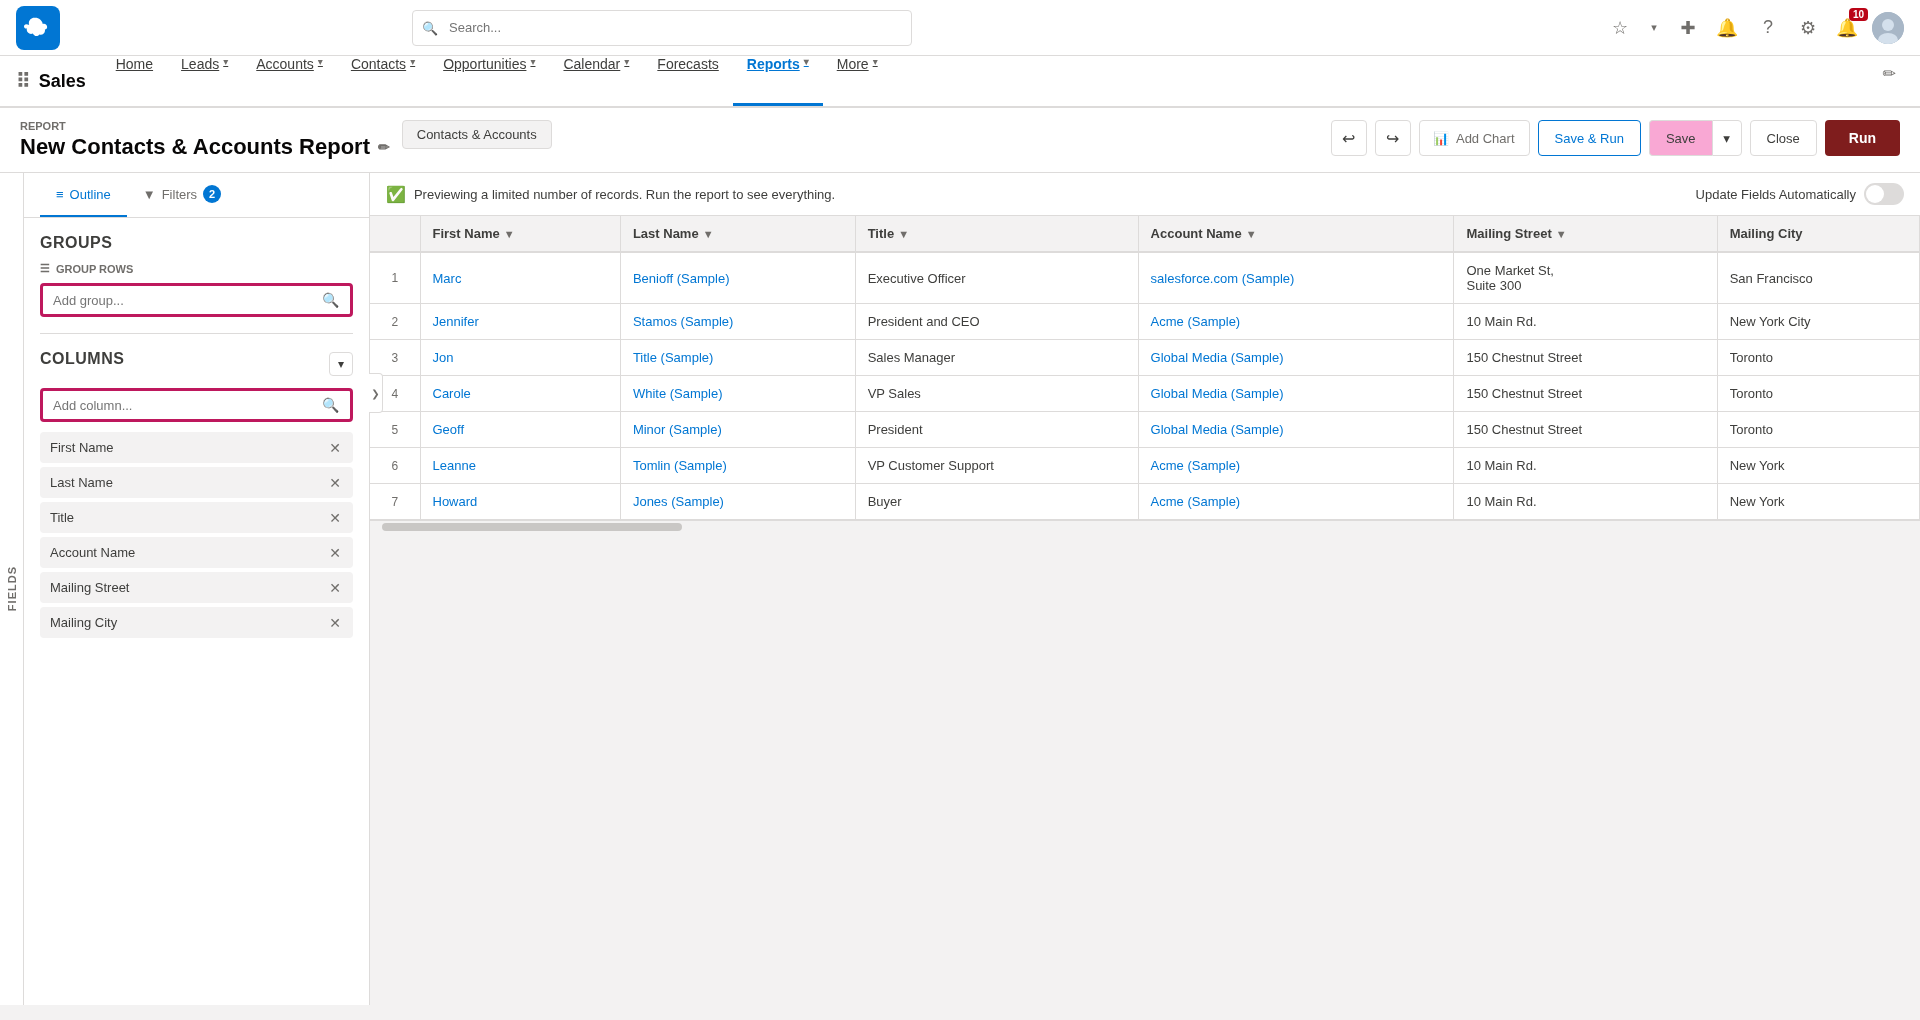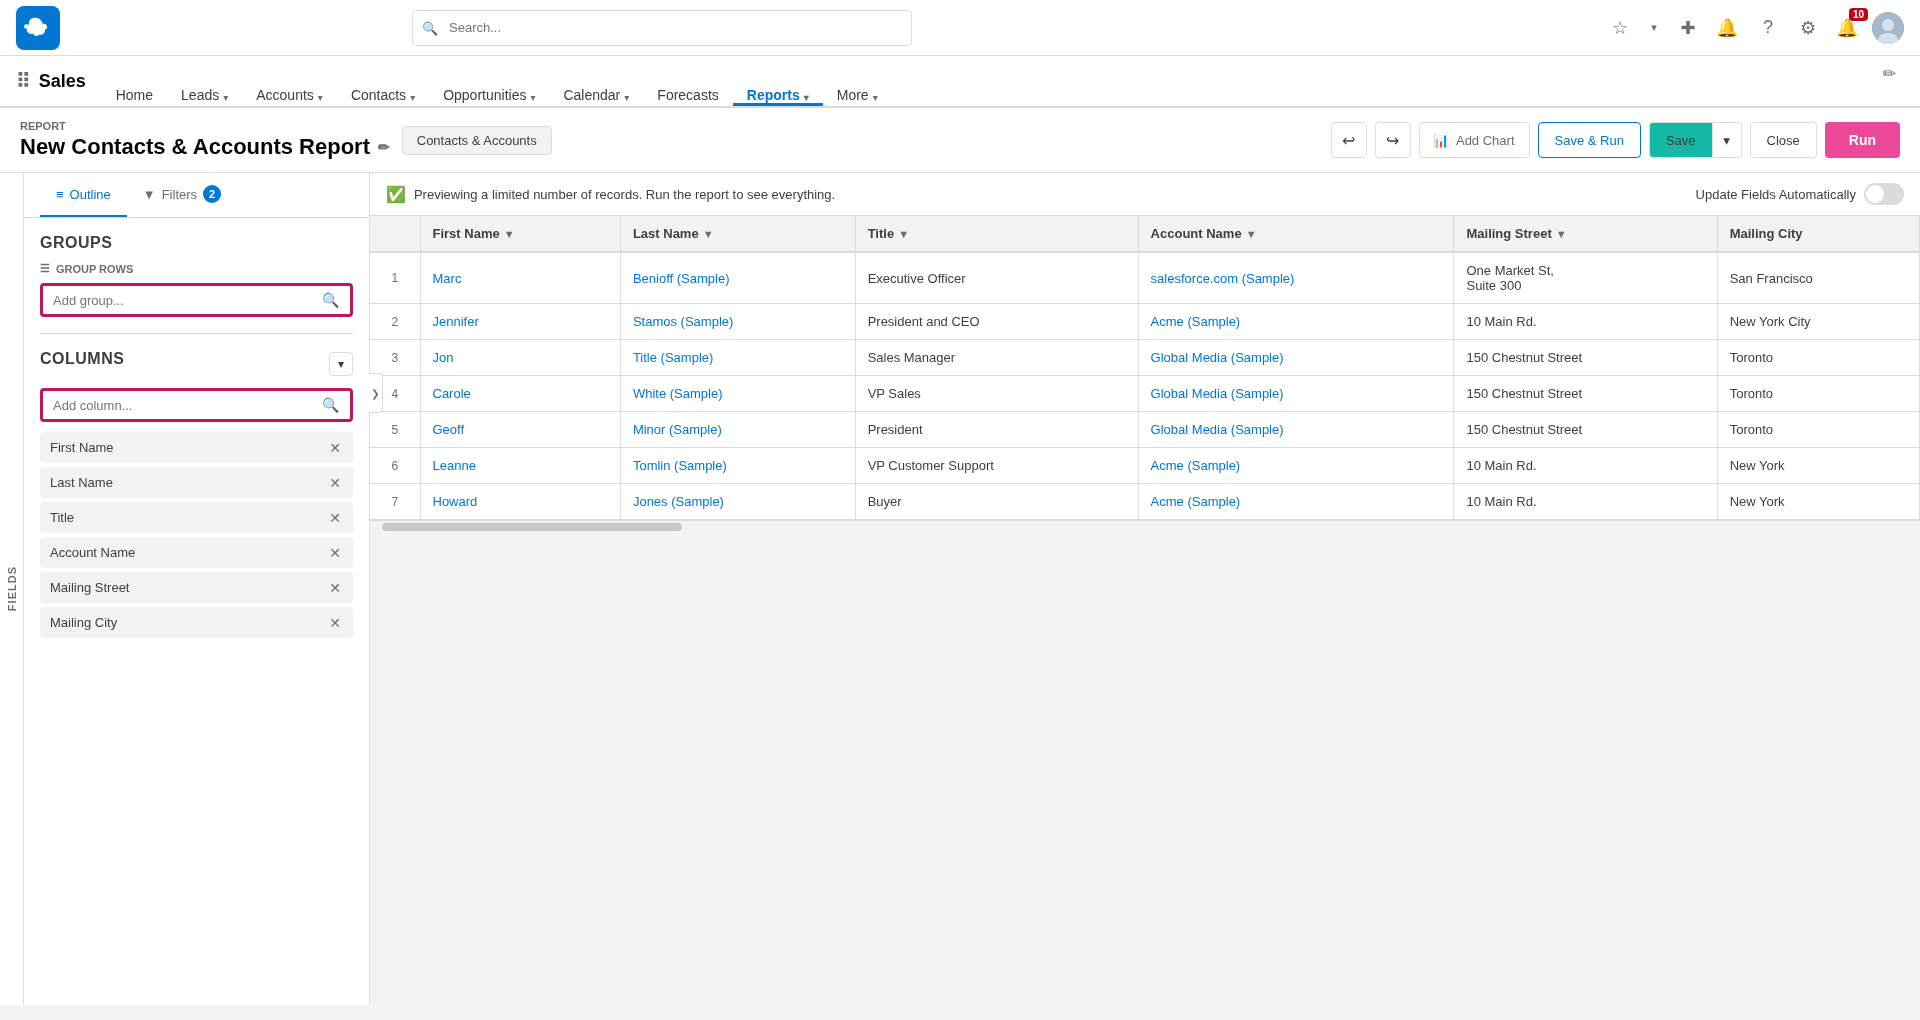--- a/index.html
+++ b/index.html
@@ -50,32 +50,32 @@
       display: flex; align-items: stretch; background: #fff; height: 52px;
       padding: 0 16px; border-bottom: 2px solid #dddbda; overflow: hidden;
     }
     .nav-app-name {
       display: flex; align-items: center; font-size: 18px; font-weight: 700;
       color: #080707; padding-right: 16px; gap: 8px; flex-shrink: 0;
     }
     .nav-grid-icon { color: #706e6b; font-size: 20px; cursor: pointer; }
     .nav-items { display: flex; align-items: stretch; flex: 1; }
     .nav-item {
-      display: flex; align-items: flex-end; padding: 0 14px; cursor: pointer;
+      display: flex; align-items: flex-start; padding: 0 14px; cursor: pointer;
       font-size: 14px; color: #3e3e3c; white-space: nowrap; border-bottom: 3px solid transparent;
-      margin-bottom: -2px; gap: 4px; position: relative; height: 100%;
+      margin-bottom: -2px; gap: 4px; position: relative; height: 100%; text-decoration: underline;
     }
     .nav-item.active { color: #0176d3; border-bottom-color: #0176d3; font-weight: 600; }
     .nav-item .chevron { font-size: 10px; color: #706e6b; }
     .nav-edit-icon { margin-left: auto; color: #706e6b; font-size: 16px; cursor: pointer; padding: 8px; }
 
     
     .report-header {
       background: #fff; padding: 12px 20px; border-bottom: 1px solid #dddbda;
-      display: flex; align-items: center; gap: 12px;
+      display: flex; align-items: flex-start; gap: 12px;
     }
     .report-label { font-size: 11px; color: #706e6b; text-transform: uppercase; font-weight: 600; }
     .report-title { font-size: 22px; font-weight: 700; color: #080707; display: flex; align-items: center; gap: 8px; }
     .report-title .edit-icon { color: #706e6b; font-size: 14px; cursor: pointer; }
     .report-type-badge {
       background: #f3f2f2; border: 1px solid #dddbda; border-radius: 4px;
       padding: 6px 14px; font-size: 13px; font-weight: 500; color: #3e3e3c; cursor: pointer;
     }
     .report-actions { display: flex; align-items: center; gap: 8px; margin-left: auto; }
     .btn-icon {
@@ -88,35 +88,35 @@
       background: #fff; cursor: pointer; color: #706e6b; font-size: 13px;
       display: flex; align-items: center; gap: 6px;
     }
     .btn-save-run {
       height: 36px; padding: 0 16px; border: 1px solid #0176d3; border-radius: 4px;
       background: #fff; cursor: pointer; color: #0176d3; font-size: 13px; font-weight: 500;
     }
     .btn-save-group { display: flex; align-items: stretch; }
     .btn-save {
       height: 36px; padding: 0 16px; border: 1px solid #dddbda; border-radius: 4px 0 0 4px;
-      background: #14b8a6; cursor: pointer; color: #3e3e3c; font-size: 13px; font-weight: 500;
+      background: #f9a8d4; cursor: pointer; color: #3e3e3c; font-size: 13px; font-weight: 500;
       border-right: none;
     }
     .btn-save-dropdown {
       width: 30px; border: 1px solid #dddbda; border-radius: 0 4px 4px 0;
       background: #fff; cursor: pointer; display: flex; align-items: center; justify-content: center;
       color: #3e3e3c;
     }
     .btn-close {
       height: 36px; padding: 0 16px; border: 1px solid #dddbda; border-radius: 4px;
       background: #fff; cursor: pointer; color: #3e3e3c; font-size: 13px; font-weight: 500;
     }
     .btn-run {
       height: 36px; padding: 0 24px; border: none; border-radius: 4px;
-      background: #ec4899; cursor: pointer; color: #fff; font-size: 14px; font-weight: 600;
+      background: #7f1d1d; cursor: pointer; color: #fff; font-size: 14px; font-weight: 600;
     }
 
     
     .main-content { display: flex; height: calc(100vh - 56px - 52px - 80px); }
     .sidebar-tabs {
       display: flex; border-bottom: 1px solid #dddbda; padding: 0 16px; gap: 0;
     }
     .sidebar-tab {
       padding: 12px 16px; cursor: pointer; font-size: 13px; font-weight: 500;
       color: #706e6b; border-bottom: 2px solid transparent; display: flex; align-items: center; gap: 6px;

